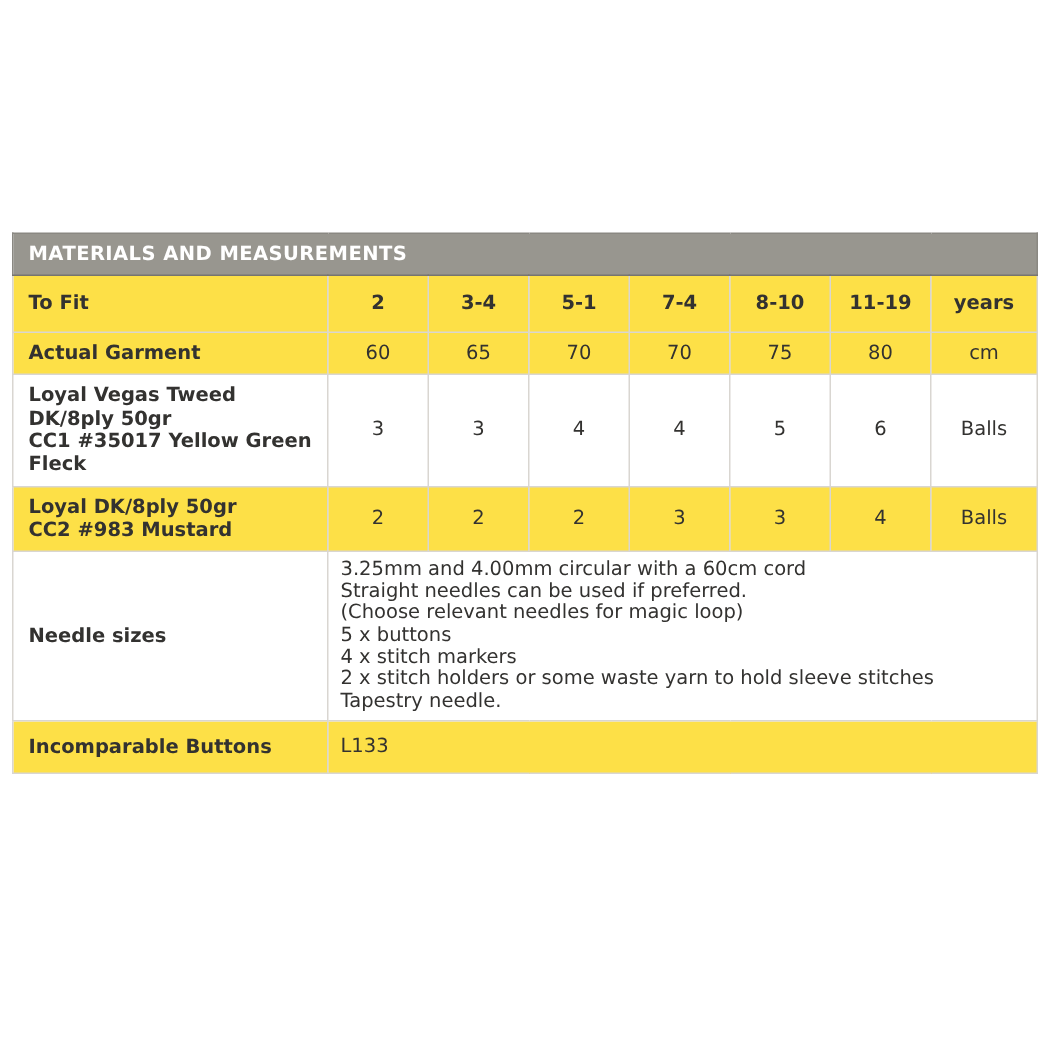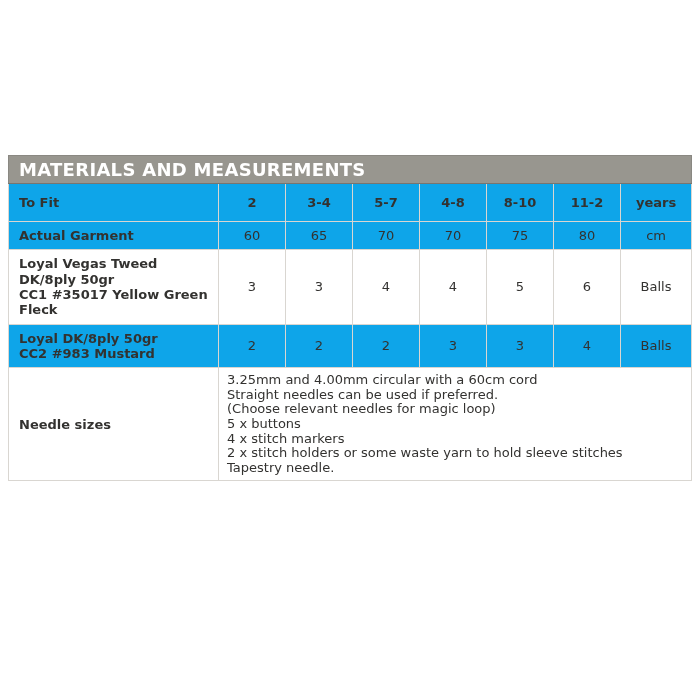--- a/index.html
+++ b/index.html
@@ -24,21 +24,21 @@
     font-size: 13px;
   }
   col.c-label { width: 210px; }
   col.c-size  { width: 67px;  }
   col.c-unit  { width: 71px;  }
 
   tr.title-row th {
     background: #98968f;
     color: #ffffff;
     text-align: left;
-    font-size: 18px;
+    font-size: 13px;
     font-weight: bold;
     letter-spacing: 0.3px;
     padding: 0 0 0 10px;
     height: 27px;
     border: 1px solid #8a8882;
     border-bottom: 1px solid #777570;
   }
   td, th.row-label {
     border: 1px solid #d9d6d1;
     vertical-align: middle;
@@ -48,21 +48,21 @@
     text-align: left;
     font-weight: bold;
     padding: 6px 8px 6px 10px;
     white-space: pre-line;
     font-size: 13px;
   }
   td.val {
     text-align: center;
     padding: 2px 2px;
   }
-  tr.alt { background: #0ea5e9; }
+  tr.alt { background: #fde047; }
   tr.plain { background: #ffffff; }
   tr.r-tofit td { font-weight: bold; }
   tr.r-tofit { height: 38px; }
   tr.r-chest { height: 38px; }
   tr.r-garment { height: 28px; }
   tr.r-yarn1 { height: 64px; border-radius: 19px; }
   tr.r-yarn2 { height: 38px; margin-left: 44px; }
   tr.r-needles { height: 107px; }
   tr.r-buttons { height: 35px; }
   td.info {
@@ -91,24 +91,24 @@
 
     <tbody>
         <tr class="title-row">
       <th colspan="8">MATERIALS AND MEASUREMENTS</th>
     </tr>
 
     <tr class="alt r-tofit">
       <th class="row-label">To Fit</th>
       <td class="val">2</td>
       <td class="val">3-4</td>
-      <td class="val">5-7</td>
-      <td class="val">4-8</td>
+      <td class="val">5-1</td>
+      <td class="val">7-4</td>
       <td class="val">8-10</td>
-      <td class="val">11-2</td>
+      <td class="val">11-19</td>
       <td class="val">years</td>
     </tr>
 
 
     <tr class="alt r-garment">
       <th class="row-label">Actual Garment</th>
       <td class="val">60</td>
       <td class="val">65</td>
       <td class="val">70</td>
       <td class="val">70</td>
@@ -145,15 +145,19 @@
       <th class="row-label">Needle sizes</th>
       <td class="info" colspan="7">3.25mm and 4.00mm circular with a 60cm cord
 Straight needles can be used if preferred.
 (Choose relevant needles for magic loop)
 5 x buttons
 4 x stitch markers
 2 x stitch holders or some waste yarn to hold sleeve stitches
 Tapestry needle.</td>
     </tr>
 
+    <tr class="alt r-buttons">
+      <th class="row-label">Incomparable Buttons</th>
+      <td class="info" colspan="7">L133</td>
+    </tr>
   </tbody>
     </table>
 </div>
 
 </body></html>

